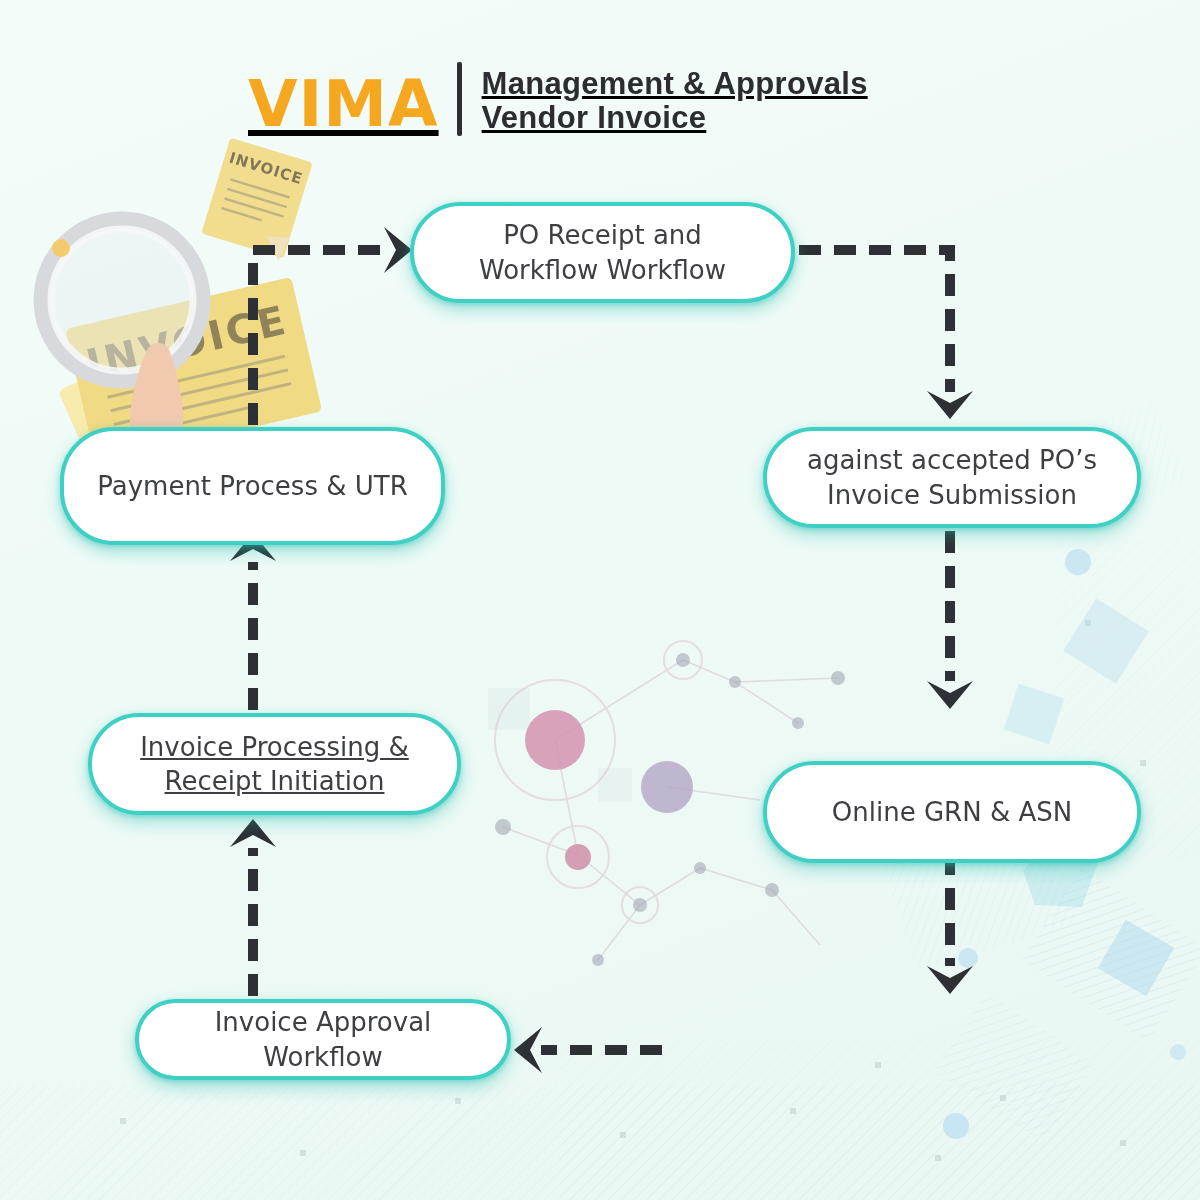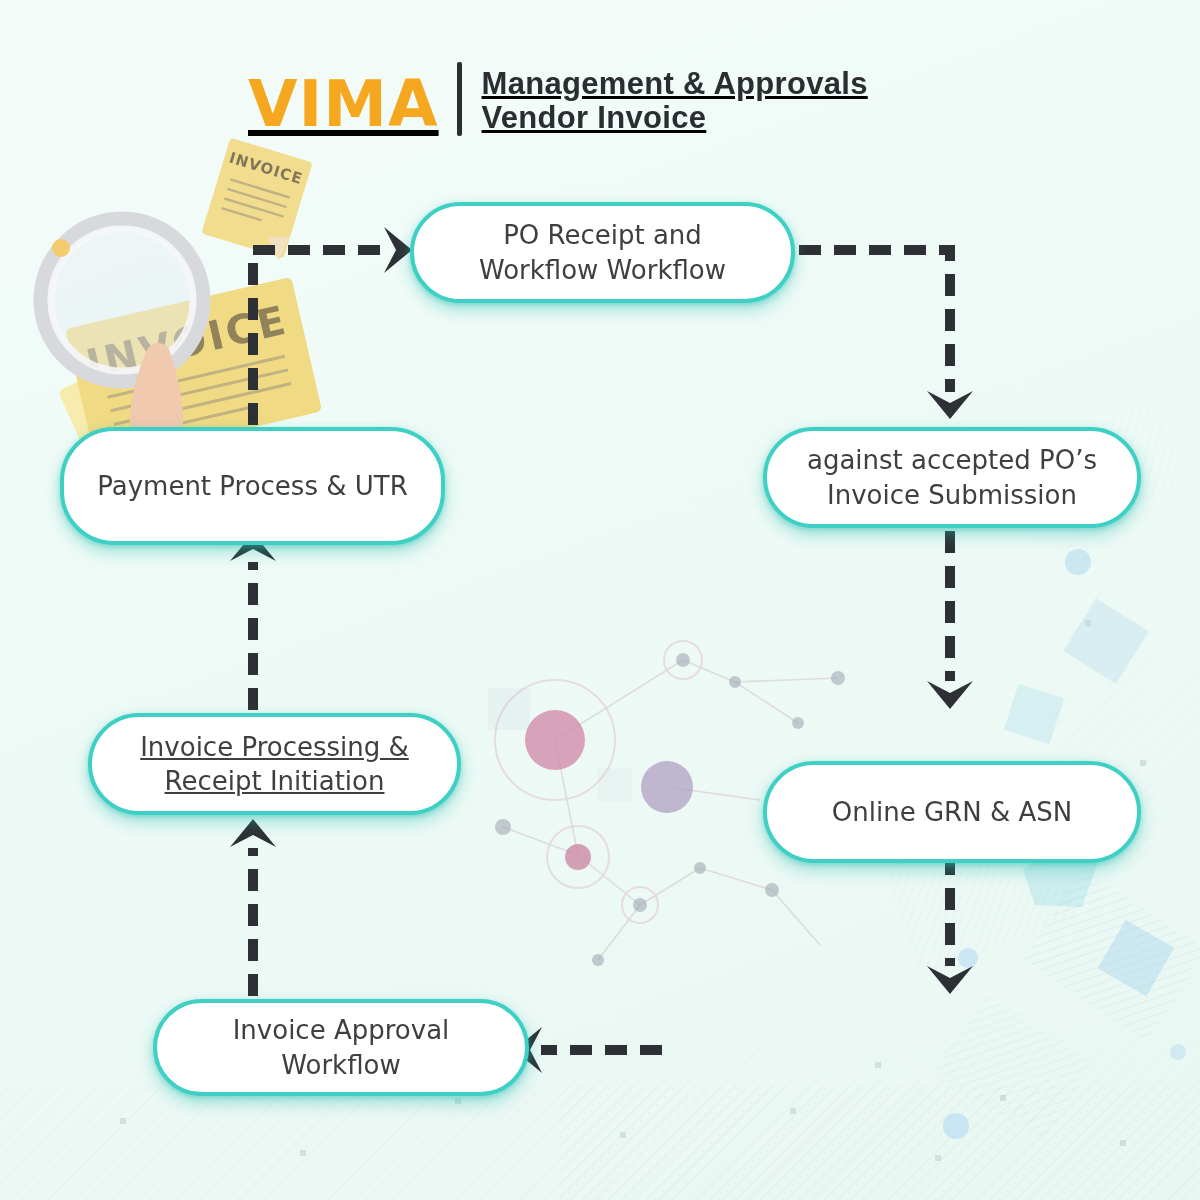--- a/index.html
+++ b/index.html
@@ -40,21 +40,21 @@
     display:flex;flex-direction:column;align-items:center;justify-content:center;
     text-align:center;
     font-size:26px;color:var(--text-dark);line-height:1.32;
     box-shadow:0 7px 16px rgba(38,190,178,.40),0 2px 5px rgba(38,190,178,.35);
   }
   .node span{display:block;}
   #n-po       {left:410px;top:202px;width:385px;height:101px;}
   #n-sub      {left:763px;top:427px;width:378px;height:101px;}
   #n-grn      {left:763px;top:713px;width:378px;height:102px;margin-top:48px;}
   #n-credit   {left:665px;top:999px;width:378px;height:101px;}
-  #n-approval {left:153px;top:999px;width:376px;height:97px;}
+  #n-approval {left:135px;top:999px;width:376px;height:81px;}
   #n-process  {left:88px; top:713px;width:373px;height:102px;text-decoration:underline;}
   #n-payment  {left:60px; top:427px;width:385px;height:118px;}
 
   
   .edge{fill:none;stroke:var(--arrow);stroke-width:10;stroke-dasharray:22 13;}
   .head{fill:var(--arrow);stroke:none;}
 
   
   .netline{stroke:#d9cbd1;stroke-width:1.6;fill:none;opacity:.65;}
   .netring{stroke:#e4d6db;stroke-width:2;fill:none;opacity:.8;}

